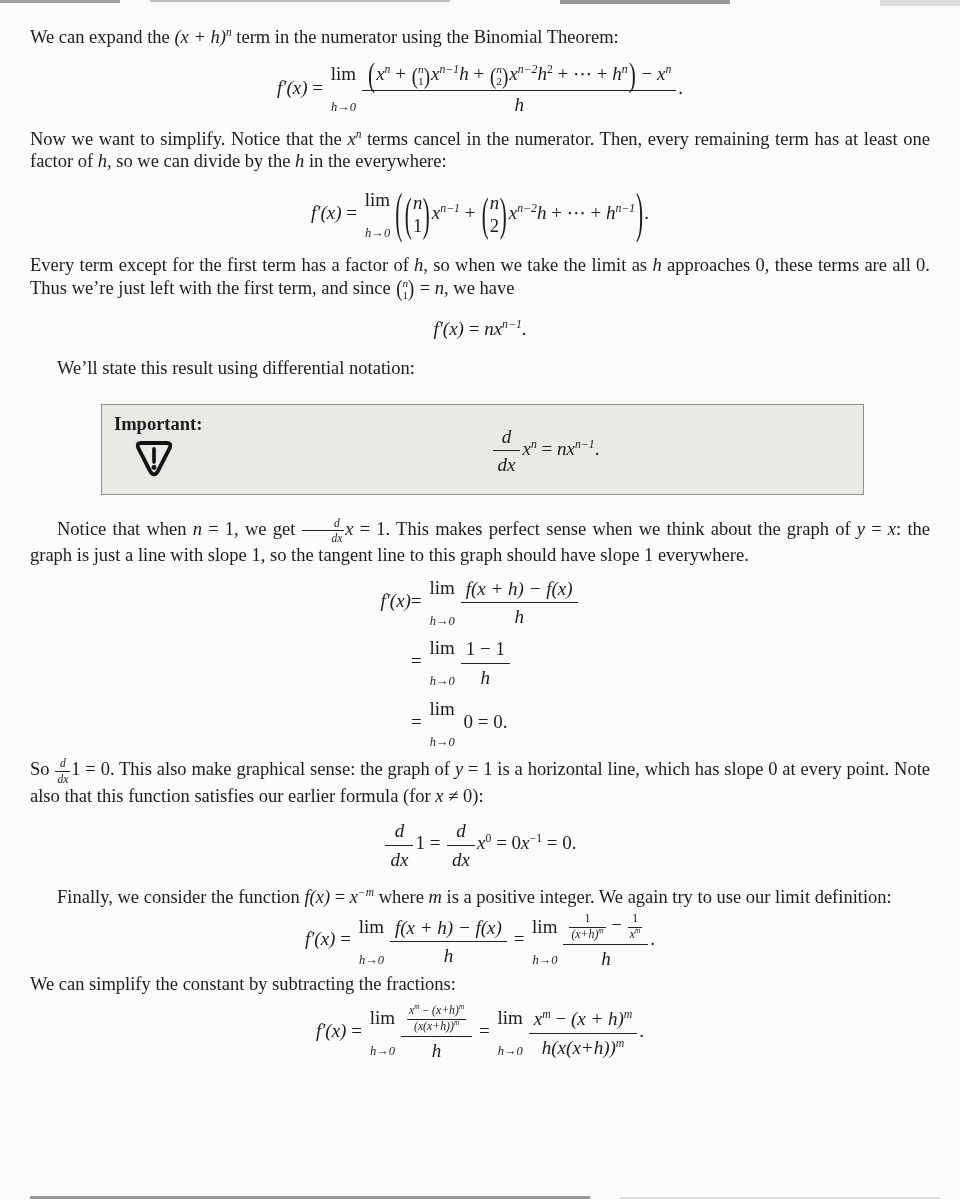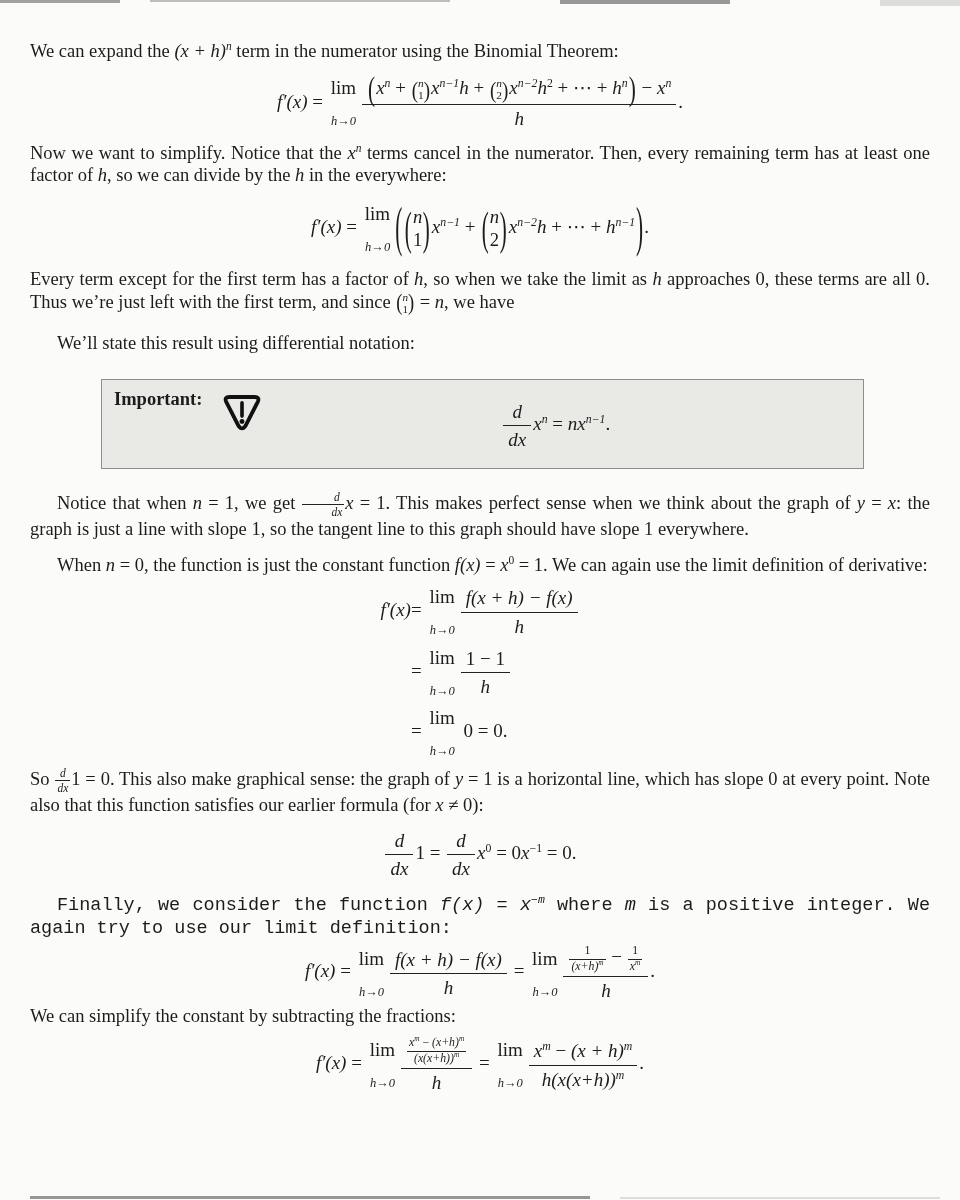--- a/index.html
+++ b/index.html
@@ -1,21 +1,21 @@
 <!DOCTYPE html>
 <html><head>
 <meta charset="utf-8">
 <style>
   html,body{margin:0;padding:0;}
   body{
     width:960px;height:1200px;overflow:hidden;position:relative;
     background:#fbfbfa;color:#1c1c1c;
     font-family:"Liberation Serif","DejaVu Serif",serif;
   }
-  .page{box-sizing:border-box;width:960px;padding:40px 30px 0 30px;}
+  .page{box-sizing:border-box;width:960px;padding:26px 30px 0 30px;}
   .para{margin:0;font-size:18.5px;line-height:22.5px;text-align:justify;}
   .para.ind{text-indent:27px;}
   .display{font-size:19px;text-align:center;}
   .mi{font-style:italic;}
   sup.msup{font-size:0.62em;line-height:0;}
   
   .frac{display:inline-block;vertical-align:middle;text-align:center;line-height:1.12;margin:0 2px;}
   .frac>.fn{display:block;padding:0 5px 3px;border-bottom:1.4px solid #222;}
   .frac>.fd{display:block;padding:3px 5px 0;}
   .frac-sm{font-size:0.62em;line-height:1.06;margin:0 1px;}
@@ -40,21 +40,21 @@
   
   .algrid{display:inline-grid;grid-template-columns:max-content max-content;row-gap:11px;align-items:baseline;text-align:left;}
   .al-l{justify-self:end;}
   .al-r{justify-self:start;}
   
   .important-box{
     box-sizing:border-box;margin:24px 0 0 71px;width:763px;min-height:90px;
     background:#e9e9e6;border:1.6px solid #8f8f8f;
     display:flex;padding:9px 14px 12px 12px;
   }
-  .box-left{flex:0 0 127px;display:flex;flex-direction:row;}
+  .box-left{flex:0 0 127px;display:flex;flex-direction:column;}
   .box-label{font-weight:bold;font-size:18.5px;}
   .warn-icon{margin:3px 0 0 20px;}
   .box-right{flex:1;font-size:18.5px;}
   .box-formula{margin-top:12px;}
   
   .art{position:absolute;background:#333;}
 </style>
 </head>
 <body>
 
@@ -103,20 +103,21 @@
 
   <p class="para"><span>Every term except for the first term has a factor of </span><span class="mi">h</span><span>, so when we take the limit as </span><span class="mi">h</span><span> approaches 0, these terms are all 0. Thus we’re just left with the first term, and since </span><span class="binom binom-sm">
         <span class="bp">(</span>
         <span class="bstack">
           <span class="mi">n</span>
           <span>1</span>
         </span>
         <span class="bp">)</span>
       </span><span> = </span><span class="mi">n</span><span>, we have</span></p>
 
+  <div class="display" style="margin:17px 0 0;"><span class="mi">f′(x)</span><span> = </span><span class="mi">nx</span><sup class="msup mi">n−1</sup><span>.</span></div>
 
   <p class="para ind" style="margin-top:17px;"><span>We’ll state this result using differential notation:</span></p>
 
   <div class="important-box">
     <div class="box-left">
       <span class="box-label">Important:</span>
       <span class="warn-icon">
         <svg width="40" height="40" viewBox="0 0 44 44">
           <path d="M8 5.5 L36 5.5 Q41.5 5.5 39.5 10.5 L26 37 Q22 43 18 37 L4.5 10.5 Q2.5 5.5 8 5.5 Z" fill="none" stroke="#111" stroke-width="4.2" stroke-linejoin="round"></path>
           <line x1="22" y1="12" x2="22" y2="26.5" stroke="#111" stroke-width="4" stroke-linecap="round"></line>
@@ -124,38 +125,37 @@
         </svg>
       </span>
     </div>
     <div class="box-right">
       <div class="display box-formula"><span class="frac"><span class="fn"><span class="mi">d</span></span><span class="fd"><span class="mi">dx</span></span></span><span class="mi">x</span><sup class="msup mi">n</sup><span> = </span><span class="mi">nx</span><sup class="msup mi">n−1</sup><span>.</span></div>
     </div>
   </div>
 
   <p class="para ind" style="margin-top:22px;"><span>Notice that when </span><span class="mi">n</span><span> = 1, we get </span><span class="frac frac-sm"><span class="fn"><span class="mi">d</span></span><span class="fd"><span class="mi">dx</span></span></span><span class="mi">x</span><span> = 1. This makes perfect sense when we think about the graph of </span><span class="mi">y</span><span> = </span><span class="mi">x</span><span>: the graph is just a line with slope 1, so the tangent line to this graph should have slope 1 everywhere.</span></p>
 
-  <p class="para ind" style="margin-top:13px;"><span>When </span><span class="mi">n</span><span> = 0, the function is just the constant function </span><span class="mi">f(x)</span><span> = </span><span class="mi">x</span><sup class="msup">0</sup><span> = 1. We can again use the limit definition of derivative:</span></p>
 
   <div class="display" style="margin:11px 0 9px;">
     <span class="algrid">
         <div class="al-l"><span class="mi">f′(x)</span></div>
         <div class="al-r"><span> = </span><span class="lim"><span class="limw">lim</span><span class="lims">h→0</span></span><span class="frac"><span class="fn"><span class="mi">f(x + h) − f(x)</span></span><span class="fd"><span class="mi">h</span></span></span></div>
         <div class="al-l"></div>
         <div class="al-r"><span> = </span><span class="lim"><span class="limw">lim</span><span class="lims">h→0</span></span><span class="frac"><span class="fn"><span>1 − 1</span></span><span class="fd"><span class="mi">h</span></span></span></div>
         <div class="al-l"></div>
         <div class="al-r"><span> = </span><span class="lim"><span class="limw">lim</span><span class="lims">h→0</span></span><span> 0 = 0.</span></div>
       </span>
   </div>
 
   <p class="para"><span>So </span><span class="frac frac-sm"><span class="fn"><span class="mi">d</span></span><span class="fd"><span class="mi">dx</span></span></span><span>1 = 0. This also make graphical sense: the graph of </span><span class="mi">y</span><span> = 1 is a horizontal line, which has slope 0 at every point. Note also that this function satisfies our earlier formula (for </span><span class="mi">x</span><span> ≠ 0):</span></p>
 
   <div class="display" style="margin:13px 0 11px;"><span class="frac"><span class="fn"><span class="mi">d</span></span><span class="fd"><span class="mi">dx</span></span></span><span>1 = </span><span class="frac"><span class="fn"><span class="mi">d</span></span><span class="fd"><span class="mi">dx</span></span></span><span class="mi">x</span><sup class="msup">0</sup><span> = 0</span><span class="mi">x</span><sup class="msup">−1</sup><span> = 0.</span></div>
 
-  <p class="para ind" style="margin-top:16px;font-family:Liberation Mono, monospace;"><span>Finally, we consider the function </span><span class="mi">f(x)</span><span> = </span><span class="mi">x</span><sup class="msup mi">−m</sup><span> where </span><span class="mi">m</span><span> is a positive integer. We again try to use our limit definition:</span></p>
+  <p class="para ind" style="margin-top:16px;"><span>Finally, we consider the function </span><span class="mi">f(x)</span><span> = </span><span class="mi">x</span><sup class="msup mi">−m</sup><span> where </span><span class="mi">m</span><span> is a positive integer. We again try to use our limit definition:</span></p>
 
   <div class="display" style="margin:5px 0 3px;"><span class="mi">f′(x)</span><span> = </span><span class="lim"><span class="limw">lim</span><span class="lims">h→0</span></span><span class="frac"><span class="fn"><span class="mi">f(x + h) − f(x)</span></span><span class="fd"><span class="mi">h</span></span></span><span> = </span><span class="lim"><span class="limw">lim</span><span class="lims">h→0</span></span><span class="frac"><span class="fn"><span class="frac frac-sm"><span class="fn"><span>1</span></span><span class="fd"><span class="mi">(x+h)</span><sup class="msup mi">m</sup></span></span><span> − </span><span class="frac frac-sm"><span class="fn"><span>1</span></span><span class="fd"><span class="mi">x</span><sup class="msup mi">m</sup></span></span></span><span class="fd"><span class="mi">h</span></span></span><span>.</span></div>
 
   <p class="para" style="margin-top:3px;"><span>We can simplify the constant by subtracting the fractions:</span></p>
 
   <div class="display" style="margin:10px 0 0;"><span class="mi">f′(x)</span><span> = </span><span class="lim"><span class="limw">lim</span><span class="lims">h→0</span></span><span class="frac"><span class="fn"><span class="frac frac-sm"><span class="fn"><span class="mi">x</span><sup class="msup mi">m</sup><span> − </span><span class="mi">(x+h)</span><sup class="msup mi">m</sup></span><span class="fd"><span class="mi">(x(x+h))</span><sup class="msup mi">m</sup></span></span></span><span class="fd"><span class="mi">h</span></span></span><span> = </span><span class="lim"><span class="limw">lim</span><span class="lims">h→0</span></span><span class="frac"><span class="fn"><span class="mi">x</span><sup class="msup mi">m</sup><span> − </span><span class="mi">(x + h)</span><sup class="msup mi">m</sup></span><span class="fd"><span class="mi">h(x(x+h))</span><sup class="msup mi">m</sup></span></span><span>.</span></div>
 
 </div>
 
 <div class="art" style="left:30px;top:1196px;width:560px;height:3px;opacity:.5;"></div>

